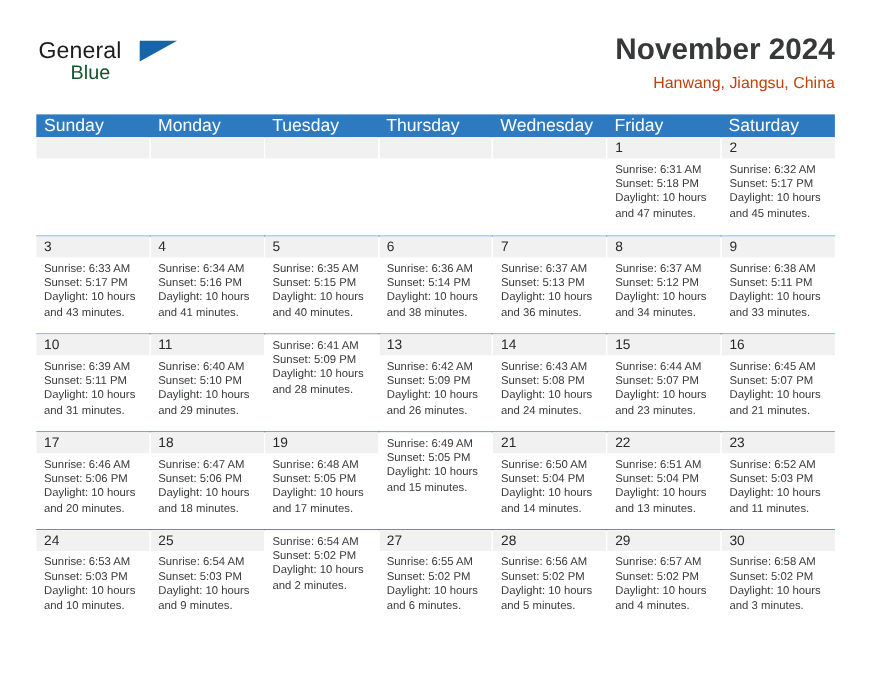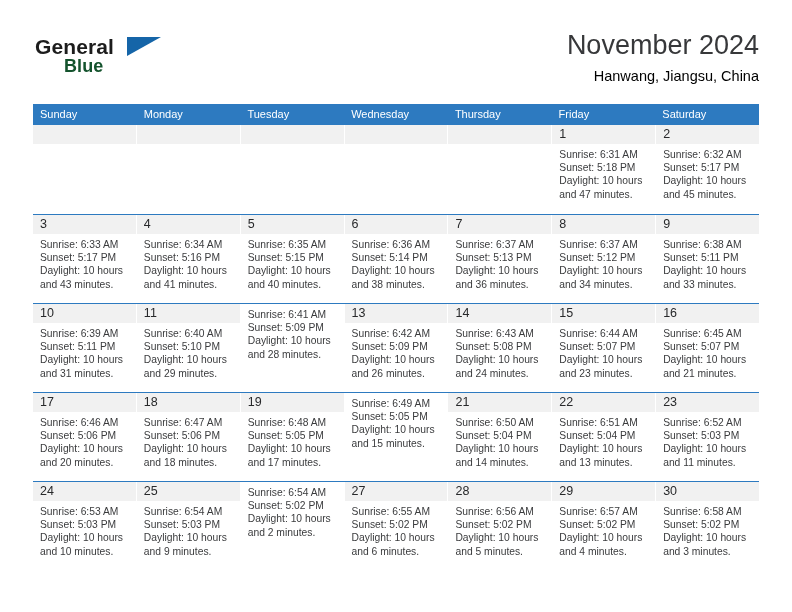--- a/index.html
+++ b/index.html
@@ -19,21 +19,21 @@
 
   
   .masthead {
     position: absolute;
     left: 33px; top: 28px;
     width: 726px; height: 68px;
   }
   .brand {
     position: absolute;
     left: 0; top: 8px;
-    width: 200px; height: 60px; font-weight: bold;
+    width: 200px; height: 60px;
   }
   .brand-general {
     position: absolute;
     left: 2px; top: 0px;
     font-size: 21px;
     color: #1c1c1c;
     letter-spacing: 0.1px;
     line-height: 1;
     font-family: "Liberation Sans", sans-serif;
   }
@@ -57,45 +57,45 @@
   .title-block {
     position: absolute;
     right: 0; top: 0;
     text-align: right;
   }
   .cal-title {
     font-size: 27px;
     color: #37383a;
     line-height: 34px;
     white-space: nowrap;
-    font-weight: normal;
+    font-weight: bold;
   }
   .cal-sub {
     font-size: 14.5px;
-    color: #000000;
+    color: #c2410c;
     line-height: 22px;
     margin-top: 3px;
     white-space: nowrap;
   }
 
   
   .calendar {
     position: absolute;
     left: 33px; top: 104px;
     width: 726px;
   }
   .weekhead {
     display: flex;
     background: #2d7ac0;
     height: 21px;
   }
   .weekhead .wh {
     flex: 1 1 0;
     color: #ffffff;
-    font-size: 11px;
+    font-size: 16px;
     line-height: 21px;
     padding-left: 7px;
     white-space: nowrap;
     overflow: hidden;
   }
 
   .week {
     display: flex;
     height: 89px;
     border-top: 1.5px solid #2d7ac0;
@@ -150,22 +150,22 @@
       <div class="cal-sub">Hanwang, Jiangsu, China</div>
     </div>
 
   </div>
 
   <div class="calendar">
     <div class="weekhead">
         <div class="wh">Sunday</div>
         <div class="wh">Monday</div>
         <div class="wh">Tuesday</div>
+        <div class="wh">Thursday</div>
         <div class="wh">Wednesday</div>
-        <div class="wh">Thursday</div>
         <div class="wh">Friday</div>
         <div class="wh">Saturday</div>
       </div>
     <div class="weeks-container">
         <div class="week first">
           <div class="cell empty">
             <div class="daynum-band"></div>
             <div class="lines"></div>
           </div>
           <div class="cell empty">

